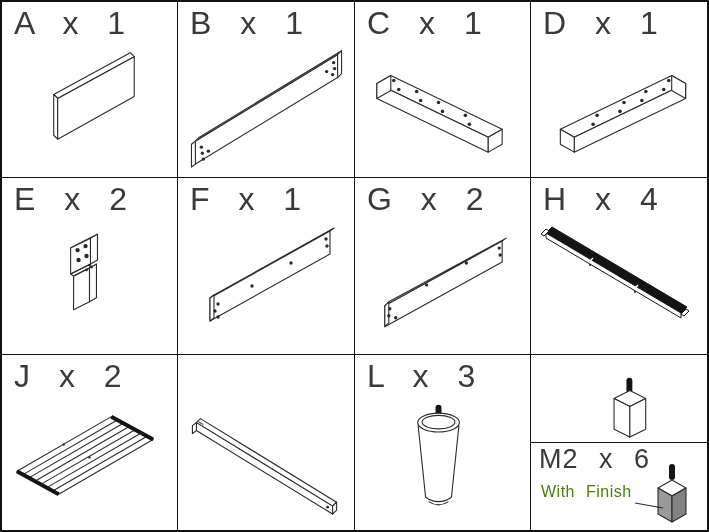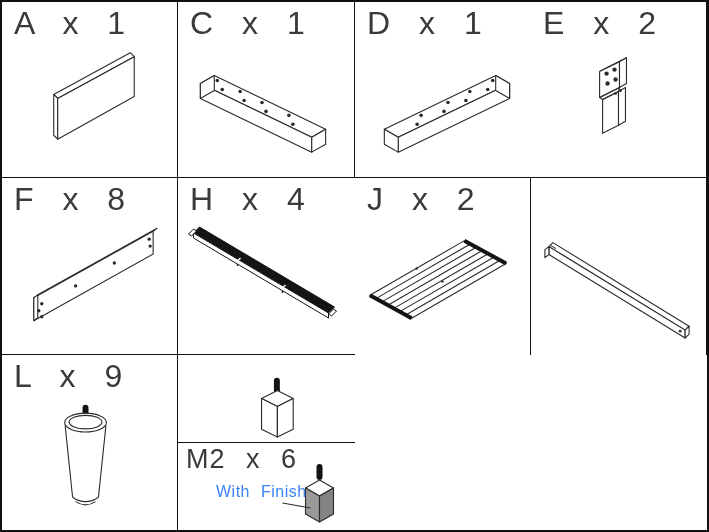--- a/index.html
+++ b/index.html
@@ -36,42 +36,63 @@
     text-align:center;
   }
   .lbl.small{font-size:27px;line-height:32px;word-spacing:12px;top:0;left:8px;}
   .draw{position:absolute;left:0;top:0;width:100%;height:100%;z-index:1;}
   .mcol{display:flex;flex-direction:column;}
   .msub{position:relative;box-sizing:border-box;overflow:hidden;}
   .msub.m1{height:88px;border-bottom:1.5px solid #111;}
   .msub.m2{height:87px;}
   .note{
     position:absolute;left:10px;top:40px;
-    font-size:16px;color:#3b82f6;word-spacing:6px;letter-spacing:0.5px;
-    z-index:2;white-space:nowrap;margin-left:28px;
+    font-size:16px;color:#4d7c0f;word-spacing:6px;letter-spacing:0.5px;
+    z-index:2;white-space:nowrap;
   }
   svg path, svg ellipse, svg line, svg polyline{vector-effect:non-scaling-stroke;}
 </style>
 </head>
 <body>
 
 <div class="board">
   <div class="grid">
 
     <div class="cell">
       <div class="lbl">A x 1</div>
       <svg class="draw" viewBox="0 0 176 176">
         <g fill="#fff" stroke="#2b2b2b" stroke-width="1.1" stroke-linejoin="round">
           <path d="M52,93 L129,51 L133,55 L56,97 Z"></path>
           <path d="M52,93 L56,97 L56,138 L52,134 Z"></path>
           <path d="M56,97 L133,55 L133,95 L56,138 Z"></path>
         </g>
       </svg>
     </div>
 
+    <div class="cell">
+      <div class="lbl">B x 1</div>
+      <svg class="draw" viewBox="0 0 176 176">
+        <g fill="#fff" stroke="#2b2b2b" stroke-width="1.1" stroke-linejoin="round">
+          <path d="M17,140 L21,136 L164,49 L160,53 Z"></path>
+          <path d="M17,140 L160,53 L160,76 L17,163 Z"></path>
+          <path d="M160,53 L164,49 L164,72 L160,76 Z"></path>
+          <path d="M13,143 L17,140 L17,163 L13,166 Z"></path>
+        </g>
+        <g fill="#2b2b2b" stroke="none">
+          <circle cx="156" cy="61" r="1.7"></circle>
+            <circle cx="157" cy="67" r="1.7"></circle>
+          <circle cx="155" cy="73" r="1.7"></circle>
+            <circle cx="149" cy="70" r="1.7"></circle>
+          <circle cx="23" cy="146" r="1.7"></circle>
+            <circle cx="24" cy="152" r="1.7"></circle>
+          <circle cx="25" cy="158" r="1.7"></circle>
+            <circle cx="30" cy="150" r="1.7"></circle>
+        </g>
+      </svg>
+    </div>
 
     <div class="cell">
       <div class="lbl">C x 1</div>
       <svg class="draw" viewBox="0 0 176 176">
         <g fill="#fff" stroke="#2b2b2b" stroke-width="1.1" stroke-linejoin="round">
           <path d="M22,82 L36,74 L148,128 L134,136 Z"></path>
           <path d="M22,82 L134,136 L134,151 L22,97 Z"></path>
           <path d="M134,136 L148,128 L148,143 L134,151 Z"></path>
           <path d="M22,82 L36,74 L36,89 L22,97 Z"></path>
         </g>
@@ -126,39 +147,58 @@
             <circle cx="84" cy="68" r="2.2"></circle>
           <circle cx="77" cy="82" r="2.2"></circle>
             <circle cx="85" cy="78" r="2.2"></circle>
           <circle cx="85" cy="92" r="1.4"></circle>
             <circle cx="90" cy="89" r="1.4"></circle>
         </g>
       </svg>
     </div>
 
     <div class="cell">
-      <div class="lbl">F x 8</div>
+      <div class="lbl">F x 1</div>
       <svg class="draw" viewBox="0 0 176 176">
         <g fill="#fff" stroke="#2b2b2b" stroke-width="1.1" stroke-linejoin="round">
           <path d="M32,120 L36,117 L156,50 L152,53 Z"></path>
           <path d="M32,120 L152,53 L152,76 L32,143 Z"></path>
           <path d="M32,120 L36,117 L36,140 L32,143 Z"></path>
         </g>
         <g fill="#2b2b2b" stroke="none">
           <circle cx="148" cy="61" r="1.7"></circle>
             <circle cx="149" cy="68" r="1.7"></circle>
           <circle cx="113" cy="85" r="1.7"></circle>
             <circle cx="74" cy="108" r="1.7"></circle>
           <circle cx="40" cy="126" r="1.7"></circle>
             <circle cx="37" cy="133" r="1.7"></circle>
           <circle cx="40" cy="139" r="1.7"></circle>
         </g>
       </svg>
     </div>
 
+    <div class="cell">
+      <div class="lbl">G x 2</div>
+      <svg class="draw" viewBox="0 0 176 176">
+        <g fill="#fff" stroke="#2b2b2b" stroke-width="1.1" stroke-linejoin="round">
+          <path d="M30,128 L34,124 L152,60 L148,63 Z"></path>
+          <path d="M30,128 L148,63 L148,84 L30,149 Z"></path>
+          <path d="M30,128 L34,124 L34,145 L30,149 Z"></path>
+        </g>
+        <g fill="#2b2b2b" stroke="none">
+          <circle cx="145" cy="70" r="1.7"></circle>
+            <circle cx="146" cy="77" r="1.7"></circle>
+          <circle cx="112" cy="85" r="1.7"></circle>
+            <circle cx="72" cy="107" r="1.7"></circle>
+          <circle cx="35" cy="131" r="1.7"></circle>
+            <circle cx="34" cy="138" r="1.7"></circle>
+          <circle cx="41" cy="140" r="1.7"></circle>
+        </g>
+      </svg>
+    </div>
 
     <div class="cell last-col">
       <div class="lbl">H x 4</div>
       <svg class="draw" viewBox="0 0 176 176">
         <g stroke="#141414" stroke-width="1" stroke-linejoin="round">
           <path d="M15,55 L21,49 L156,129 L150,135 Z" fill="#141414"></path>
           <path d="M15,55 L150,135 L150,140 L15,60 Z" fill="#ffffff"></path>
           <path d="M10,56 L15,51 L18,53 L13,58 Z" fill="#ffffff"></path>
           <path d="M150,136 L155,131 L158,133 L153,138 Z" fill="#ffffff"></path>
         </g>
@@ -205,21 +245,21 @@
           <path d="M155,152 L159,148 L159,156 L155,160 Z"></path>
           <line x1="20" y1="67" x2="25" y2="70"></line>
         </g>
         <g fill="#2b2b2b" stroke="none">
           <circle cx="150" cy="153" r="1.4"></circle>
         </g>
       </svg>
     </div>
 
     <div class="cell last-row">
-      <div class="lbl">L x 9</div>
+      <div class="lbl">L x 3</div>
       <svg class="draw" viewBox="0 0 176 176">
         <rect x="81" y="50" width="6" height="18" rx="3" fill="#141414"></rect>
         <g fill="#fff" stroke="#2b2b2b" stroke-width="1.1">
           <ellipse cx="84" cy="68" rx="21" ry="9.5"></ellipse>
           <ellipse cx="84" cy="67.5" rx="16.5" ry="6.8" fill="none"></ellipse>
           <path d="M63.5,71 L71,143" fill="none"></path>
           <path d="M104.5,71 L97,143" fill="none"></path>
           <path d="M71,143 Q84,152 97,143" fill="none"></path>
           <path d="M74,147.5 Q84,154 94,147.5" fill="none"></path>
         </g>

